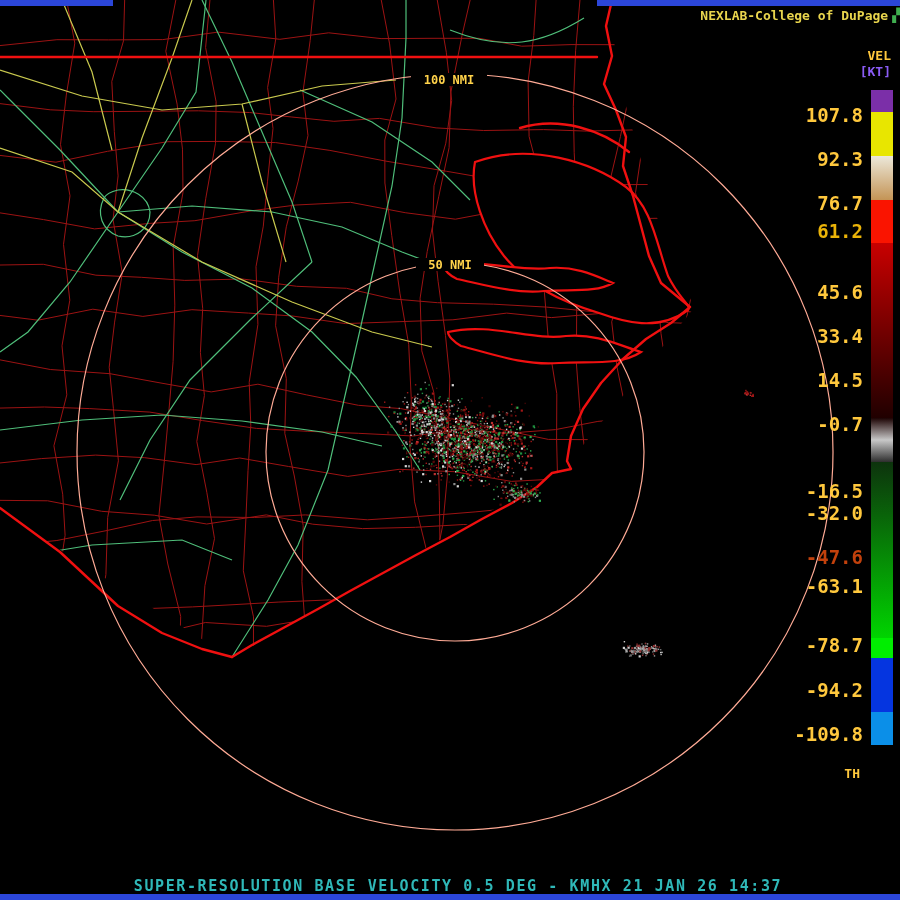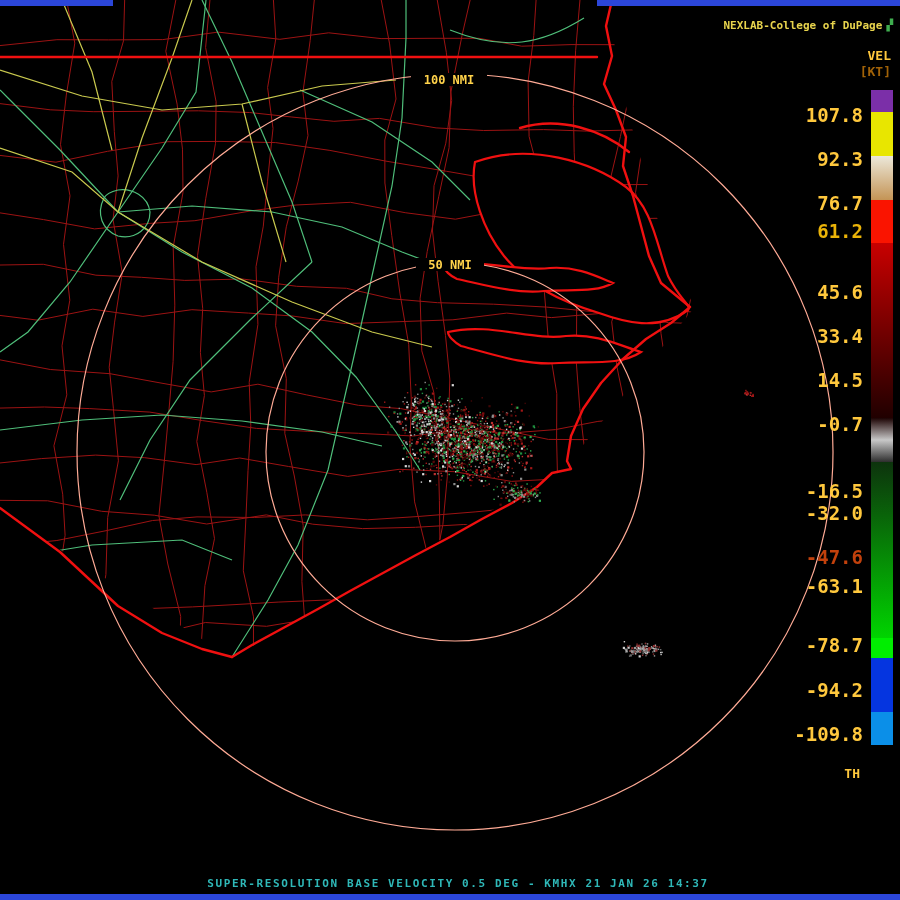--- a/index.html
+++ b/index.html
@@ -1,23 +1,23 @@
 <!DOCTYPE html>
 <html><head>
 <meta charset="utf-8">
 <style>
   html,body{margin:0;padding:0;background:#000;}
   #stage{position:relative;width:900px;height:900px;background:#000;overflow:hidden;
          font-family:"DejaVu Sans Mono", monospace;}
   #map{position:absolute;left:0;top:0;}
   .bluebar{position:absolute;height:6px;}
-  #title{position:absolute;top:8px;right:7px;font-size:11px;font-weight:bold;white-space:nowrap;margin-top:11px;}
+  #title{position:absolute;top:8px;right:0;font-size:13px;font-weight:bold;white-space:nowrap;}
   #title .glyph{margin-left:4px;}
   #caption{position:absolute;top:877px;left:458px;transform:translateX(-50%);
-           font-size:11px;font-weight:bold;letter-spacing:1.6px;white-space:nowrap;}
+           font-size:15px;font-weight:bold;letter-spacing:1.6px;white-space:nowrap;}
   #cbar-units{position:absolute;top:48px;right:9px;text-align:right;font-size:13px;
               line-height:16px;font-weight:bold;}
   #cbar-segments{position:absolute;top:90px;right:7px;width:22px;}
   #cbar-segments div{width:22px;}
   #cbar-ticks{position:absolute;top:90px;right:37px;width:80px;height:655px;}
   .tick{position:absolute;right:0;font-size:19px;font-weight:bold;white-space:nowrap;}
   #cbar-th{position:absolute;top:766px;right:40px;font-size:13px;font-weight:bold;}
 </style>
 </head>
 <body>
@@ -2223,21 +2223,21 @@
   <div class="bluebar" style="left: 0px; top: 0px; width: 113px; background: rgb(43, 70, 217);"></div>
   <div class="bluebar" style="left: 597px; top: 0px; width: 303px; background: rgb(43, 70, 217);"></div>
   <div class="bluebar" style="left: 0px; top: 894px; width: 900px; background: rgb(43, 70, 217);"></div>
 
   <div id="title">
     <span style="color: rgb(232, 212, 77);">NEXLAB-College of DuPage</span><span class="glyph" style="color: rgb(63, 174, 79);">▞</span>
   </div>
 
   <div id="cbar-units">
     <div style="color: rgb(255, 200, 61);">VEL</div>
-    <div style="color: #a16207;">[KT]</div>
+    <div style="color: #8b5cf6;">[KT]</div>
   </div>
 
   <div id="cbar-segments">
       <div style="height: 22px; background: linear-gradient(rgb(123, 47, 168), rgb(123, 47, 168));"></div>
       <div style="height: 44px; background: linear-gradient(rgb(232, 230, 0), rgb(232, 230, 0));"></div>
       <div style="height: 44px; background: linear-gradient(rgb(236, 232, 218), rgb(196, 148, 85));"></div>
       <div style="height: 43px; background: linear-gradient(rgb(250, 20, 0), rgb(250, 20, 0));"></div>
       <div style="height: 175px; background: linear-gradient(rgb(200, 0, 0), rgb(32, 0, 0));"></div>
       <div style="height: 22px; background: linear-gradient(rgb(28, 3, 3), rgb(200, 200, 200));"></div>
       <div style="height: 22px; background: linear-gradient(rgb(200, 200, 200), rgb(46, 46, 46));"></div>

